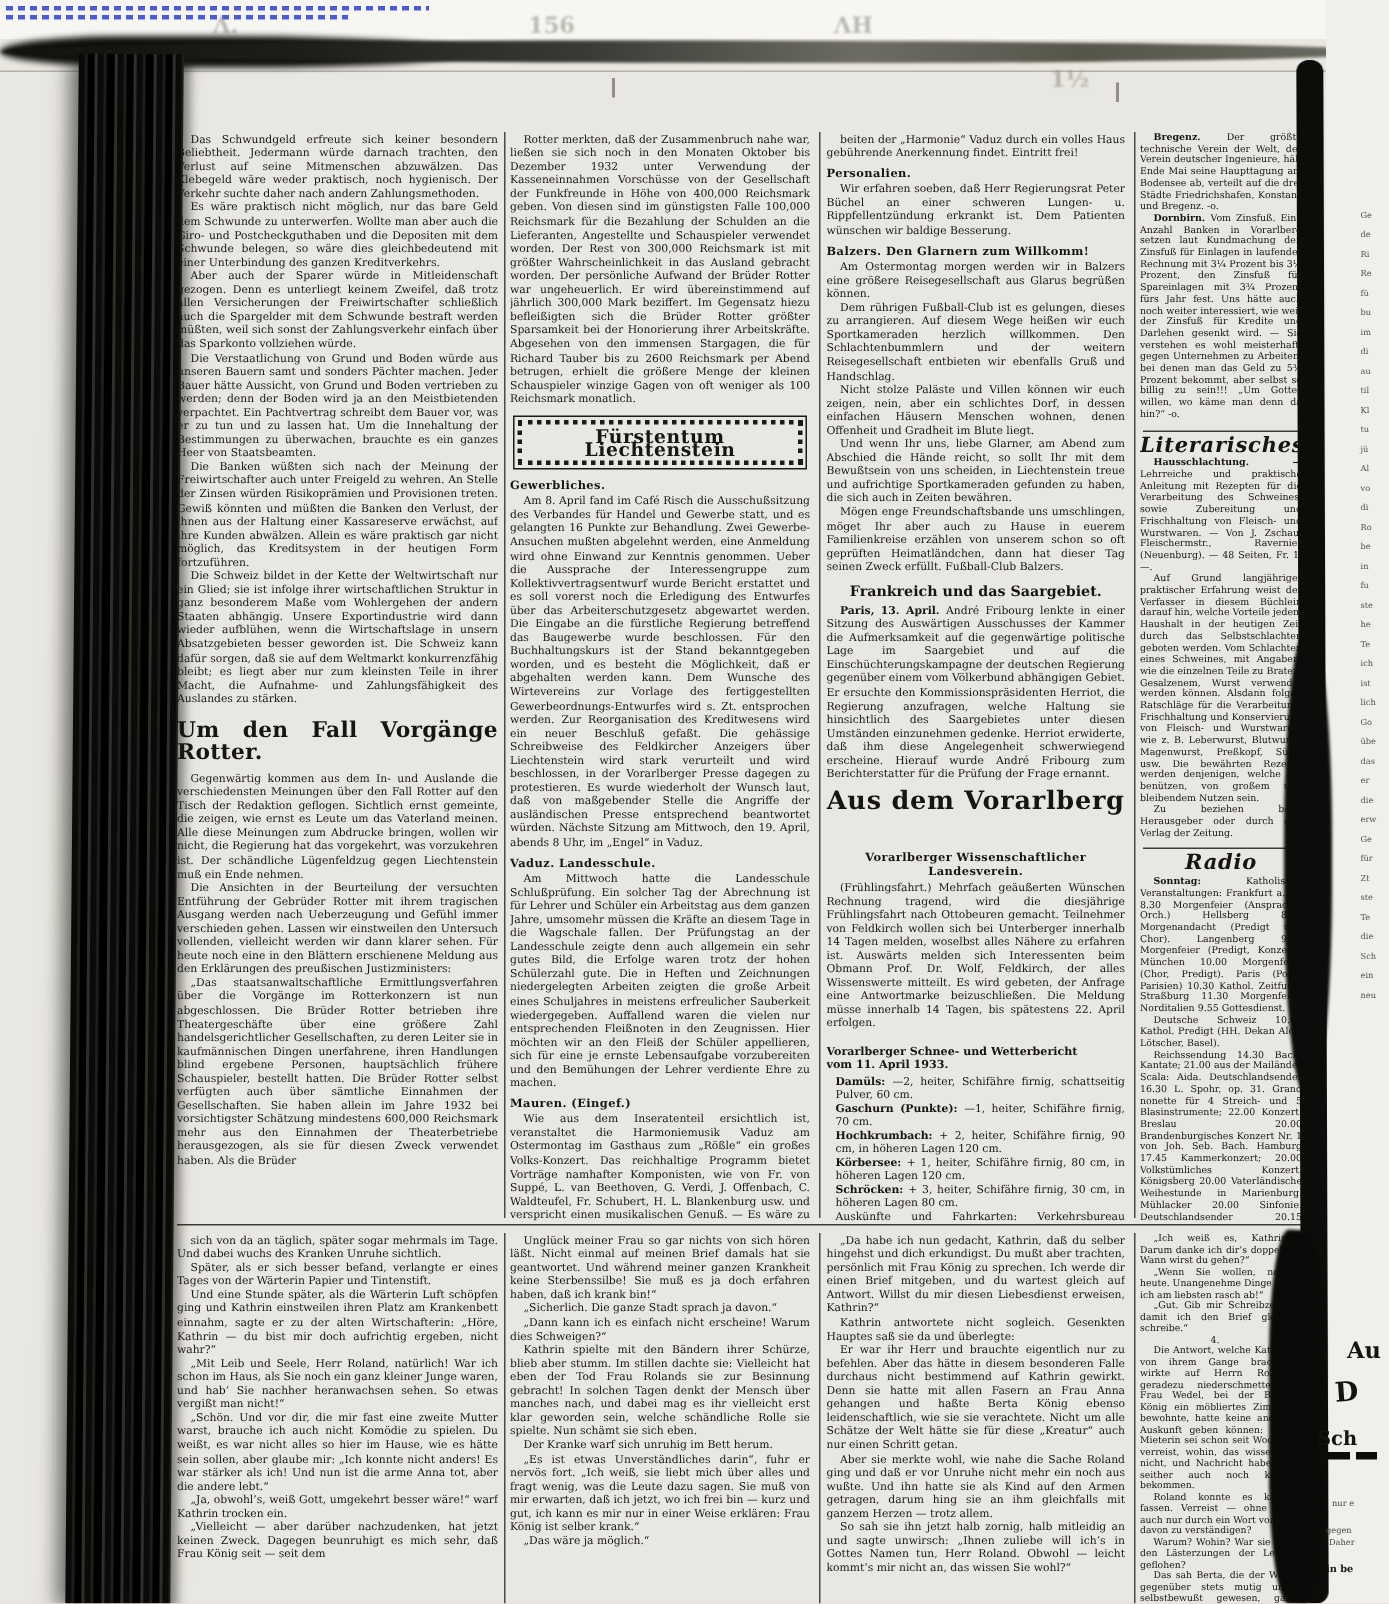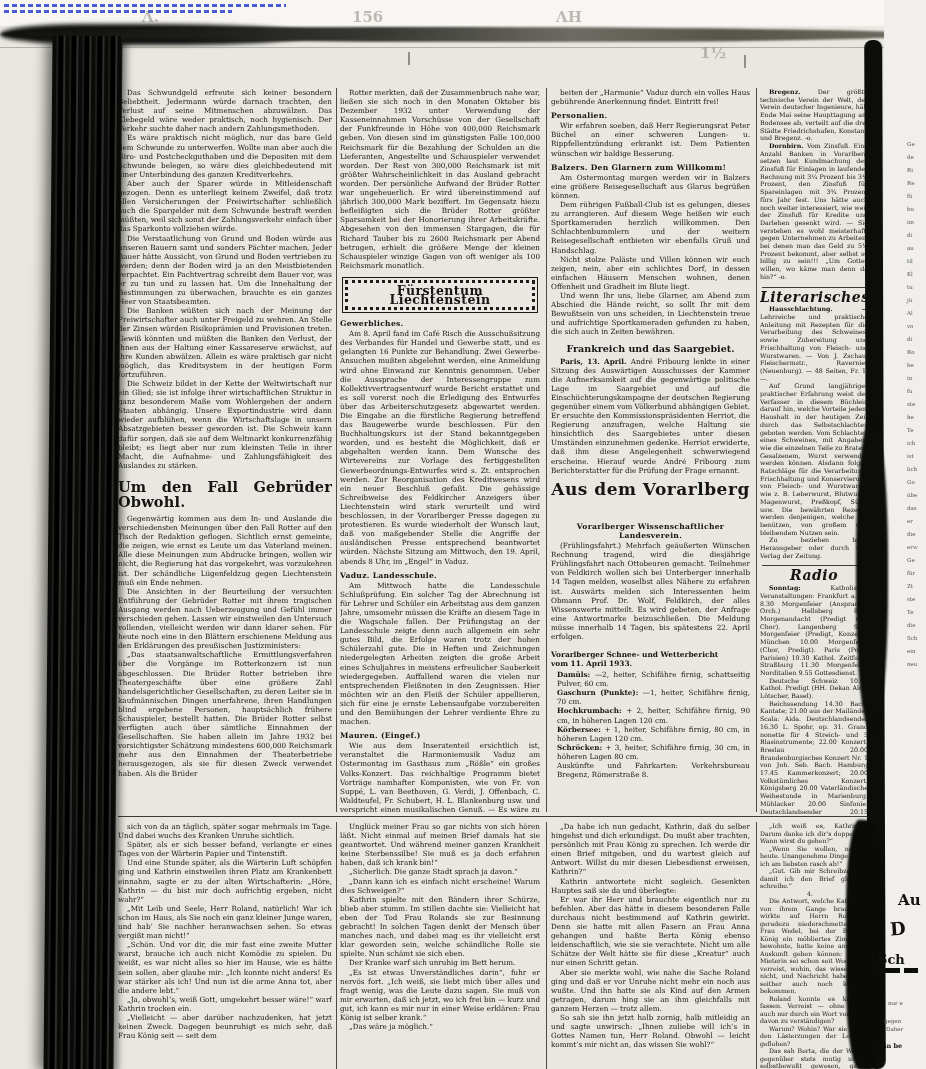--- a/index.html
+++ b/index.html
@@ -115,21 +115,21 @@
 
   <div class="col c123" style="left:118px;width:214px;">
     <div>
         <p class="p">Das Schwundgeld erfreute sich keiner besondern Beliebtheit. Jedermann würde darnach trachten, den Verlust auf seine Mitmenschen abzuwälzen. Das Klebegeld wäre weder praktisch, noch hygienisch. Der Verkehr suchte daher nach andern Zahlungsmethoden.</p>
         <p class="p">Es wäre praktisch nicht möglich, nur das bare Geld dem Schwunde zu unterwerfen. Wollte man aber auch die Giro- und Postcheckguthaben und die Depositen mit dem Schwunde belegen, so wäre dies gleichbedeutend mit einer Unterbindung des ganzen Kreditverkehrs.</p>
         <p class="p">Aber auch der Sparer würde in Mitleidenschaft gezogen. Denn es unterliegt keinem Zweifel, daß trotz allen Versicherungen der Freiwirtschafter schließlich auch die Spargelder mit dem Schwunde bestraft werden müßten, weil sich sonst der Zahlungsverkehr einfach über das Sparkonto vollziehen würde.</p>
         <p class="p">Die Verstaatlichung von Grund und Boden würde aus unseren Bauern samt und sonders Pächter machen. Jeder Bauer hätte Aussicht, von Grund und Boden vertrieben zu werden; denn der Boden wird ja an den Meistbietenden verpachtet. Ein Pachtvertrag schreibt dem Bauer vor, was er zu tun und zu lassen hat. Um die Innehaltung der Bestimmungen zu überwachen, brauchte es ein ganzes Heer von Staatsbeamten.</p>
         <p class="p">Die Banken wüßten sich nach der Meinung der Freiwirtschafter auch unter Freigeld zu wehren. An Stelle der Zinsen würden Risikoprämien und Provisionen treten. Gewiß könnten und müßten die Banken den Verlust, der ihnen aus der Haltung einer Kassareserve erwächst, auf ihre Kunden abwälzen. Allein es wäre praktisch gar nicht möglich, das Kreditsystem in der heutigen Form fortzuführen.</p>
         <p class="p">Die Schweiz bildet in der Kette der Weltwirtschaft nur ein Glied; sie ist infolge ihrer wirtschaftlichen Struktur in ganz besonderem Maße vom Wohlergehen der andern Staaten abhängig. Unsere Exportindustrie wird dann wieder aufblühen, wenn die Wirtschaftslage in unsern Absatzgebieten besser geworden ist. Die Schweiz kann dafür sorgen, daß sie auf dem Weltmarkt konkurrenzfähig bleibt; es liegt aber nur zum kleinsten Teile in ihrer Macht, die Aufnahme- und Zahlungsfähigkeit des Auslandes zu stärken.</p>
       </div>
-    <h2 class="headline1">Um den Fall Gebrüder Obwohl.</h2>
+    <h2 class="headline1">Um den Fall Vorgänge Rotter.</h2>
     <div>
         <p class="p">Gegenwärtig kommen aus dem In- und Auslande die verschiedensten Meinungen über den Fall Rotter auf den Tisch der Redaktion geflogen. Sichtlich ernst gemeinte, die zeigen, wie ernst es Leute um das Vaterland meinen. Alle diese Meinungen zum Abdrucke bringen, wollen wir nicht, die Regierung hat das vorgekehrt, was vorzukehren ist. Der schändliche Lügenfeldzug gegen Liechtenstein muß ein Ende nehmen.</p>
         <p class="p">Die Ansichten in der Beurteilung der versuchten Entführung der Gebrüder Rotter mit ihrem tragischen Ausgang werden nach Ueberzeugung und Gefühl immer verschieden gehen. Lassen wir einstweilen den Untersuch vollenden, vielleicht werden wir dann klarer sehen. Für heute noch eine in den Blättern erschienene Meldung aus den Erklärungen des preußischen Justizministers:</p>
         <p class="p">„Das staatsanwaltschaftliche Ermittlungsverfahren über die Vorgänge im Rotterkonzern ist nun abgeschlossen. Die Brüder Rotter betrieben ihre Theatergeschäfte über eine größere Zahl handelsgerichtlicher Gesellschaften, zu deren Leiter sie in kaufmännischen Dingen unerfahrene, ihren Handlungen blind ergebene Personen, hauptsächlich frühere Schauspieler, bestellt hatten. Die Brüder Rotter selbst verfügten auch über sämtliche Einnahmen der Gesellschaften. Sie haben allein im Jahre 1932 bei vorsichtigster Schätzung mindestens 600,000 Reichsmark mehr aus den Einnahmen der Theaterbetriebe herausgezogen, als sie für diesen Zweck verwendet haben. Als die Brüder</p>
       </div>
   </div>
 
   <div class="col c123" style="left:340px;width:200px;">
     <div>
         <p class="p">Rotter merkten, daß der Zusammenbruch nahe war, ließen sie sich noch in den Monaten Oktober bis Dezember 1932 unter Verwendung der Kasseneinnahmen Vorschüsse von der Gesellschaft der Funkfreunde in Höhe von 400,000 Reichsmark geben. Von diesen sind im günstigsten Falle 100,000 Reichsmark für die Bezahlung der Schulden an die Lieferanten, Angestellte und Schauspieler verwendet worden. Der Rest von 300,000 Reichsmark ist mit größter Wahrscheinlichkeit in das Ausland gebracht worden. Der persönliche Aufwand der Brüder Rotter war ungeheuerlich. Er wird übereinstimmend auf jährlich 300,000 Mark beziffert. Im Gegensatz hiezu befleißigten sich die Brüder Rotter größter Sparsamkeit bei der Honorierung ihrer Arbeitskräfte. Abgesehen von den immensen Stargagen, die für Richard Tauber bis zu 2600 Reichsmark per Abend betrugen, erhielt die größere Menge der kleinen Schauspieler winzige Gagen von oft weniger als 100 Reichsmark monatlich.</p>
@@ -158,20 +158,21 @@
     <p class="sub">Personalien.</p>
     <div>
         <p class="p">Wir erfahren soeben, daß Herr Regierungsrat Peter Büchel an einer schweren Lungen- u. Rippfellentzündung erkrankt ist. Dem Patienten wünschen wir baldige Besserung.</p>
       </div>
     <p class="sub">Balzers. Den Glarnern zum Willkomm!</p>
     <div>
         <p class="p">Am Ostermontag morgen werden wir in Balzers eine größere Reisegesellschaft aus Glarus begrüßen können.</p>
         <p class="p">Dem rührigen Fußball-Club ist es gelungen, dieses zu arrangieren. Auf diesem Wege heißen wir euch Sportkameraden herzlich willkommen. Den Schlachtenbummlern und der weitern Reisegesellschaft entbieten wir ebenfalls Gruß und Handschlag.</p>
         <p class="p">Nicht stolze Paläste und Villen können wir euch zeigen, nein, aber ein schlichtes Dorf, in dessen einfachen Häusern Menschen wohnen, denen Offenheit und Gradheit im Blute liegt.</p>
         <p class="p">Und wenn Ihr uns, liebe Glarner, am Abend zum Abschied die Hände reicht, so sollt Ihr mit dem Bewußtsein von uns scheiden, in Liechtenstein treue und aufrichtige Sportkameraden gefunden zu haben, die sich auch in Zeiten bewähren.</p>
+        <p class="p">Mögen enge Freundschaftsbande uns umschlingen, möget Ihr aber auch zu Hause in euerem Familienkreise erzählen von unserem schon so oft geprüften Heimatländchen, dann hat dieser Tag seinen Zweck erfüllt. Fußball-Club Balzers.</p>
       </div>
     <h3 class="headline2">Frankreich und das Saargebiet.</h3>
     <div>
         <p class="p"><b>Paris, 13. April. </b>André Fribourg lenkte in einer Sitzung des Auswärtigen Ausschusses der Kammer die Aufmerksamkeit auf die gegenwärtige politische Lage im Saargebiet und auf die Einschüchterungskampagne der deutschen Regierung gegenüber einem vom Völkerbund abhängigen Gebiet. Er ersuchte den Kommissionspräsidenten Herriot, die Regierung anzufragen, welche Haltung sie hinsichtlich des Saargebietes unter diesen Umständen einzunehmen gedenke. Herriot erwiderte, daß ihm diese Angelegenheit schwerwiegend erscheine. Hierauf wurde André Fribourg zum Berichterstatter für die Prüfung der Frage ernannt.</p>
       </div>
     <h2 class="bigheadline">Aus dem Vorarlberg</h2>
     <p class="sub subc">Vorarlberger Wissenschaftlicher Landesverein.</p>
     <div>
         <p class="p">(Frühlingsfahrt.) Mehrfach geäußerten Wünschen Rechnung tragend, wird die diesjährige Frühlingsfahrt nach Ottobeuren gemacht. Teilnehmer von Feldkirch wollen sich bei Unterberger innerhalb 14 Tagen melden, woselbst alles Nähere zu erfahren ist. Auswärts melden sich Interessenten beim Obmann Prof. Dr. Wolf, Feldkirch, der alles Wissenswerte mitteilt. Es wird gebeten, der Anfrage eine Antwortmarke beizuschließen. Die Meldung müsse innerhalb 14 Tagen, bis spätestens 22. April erfolgen.</p>
       </div>

